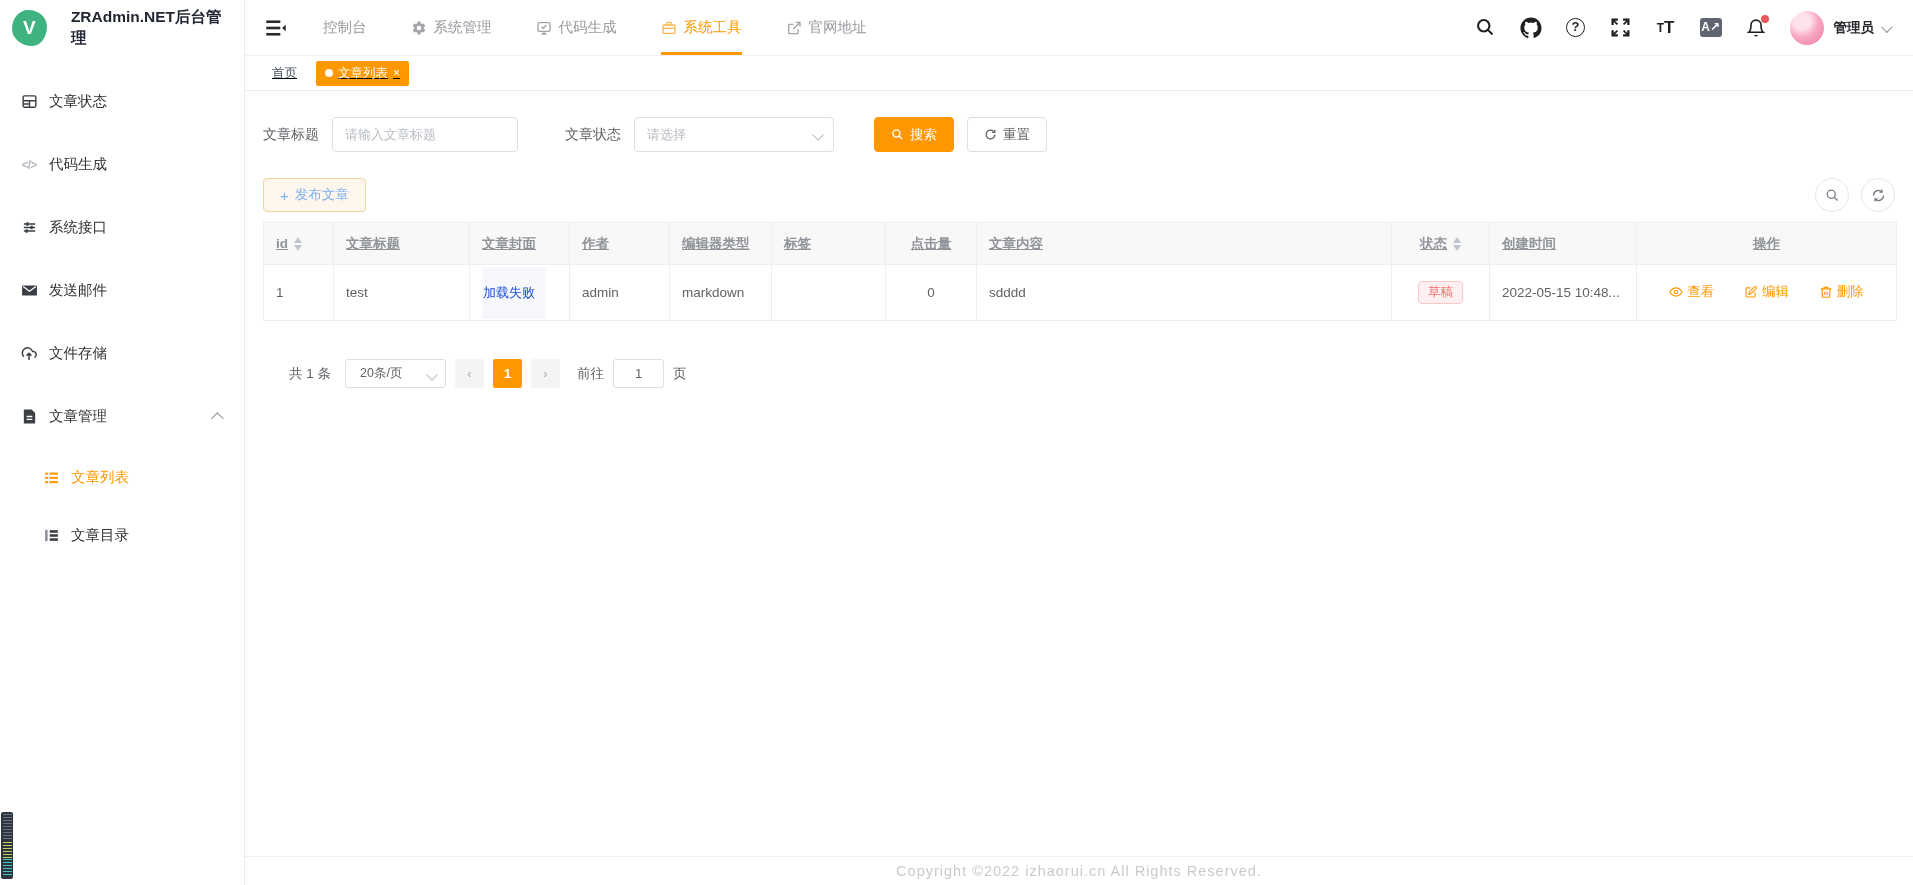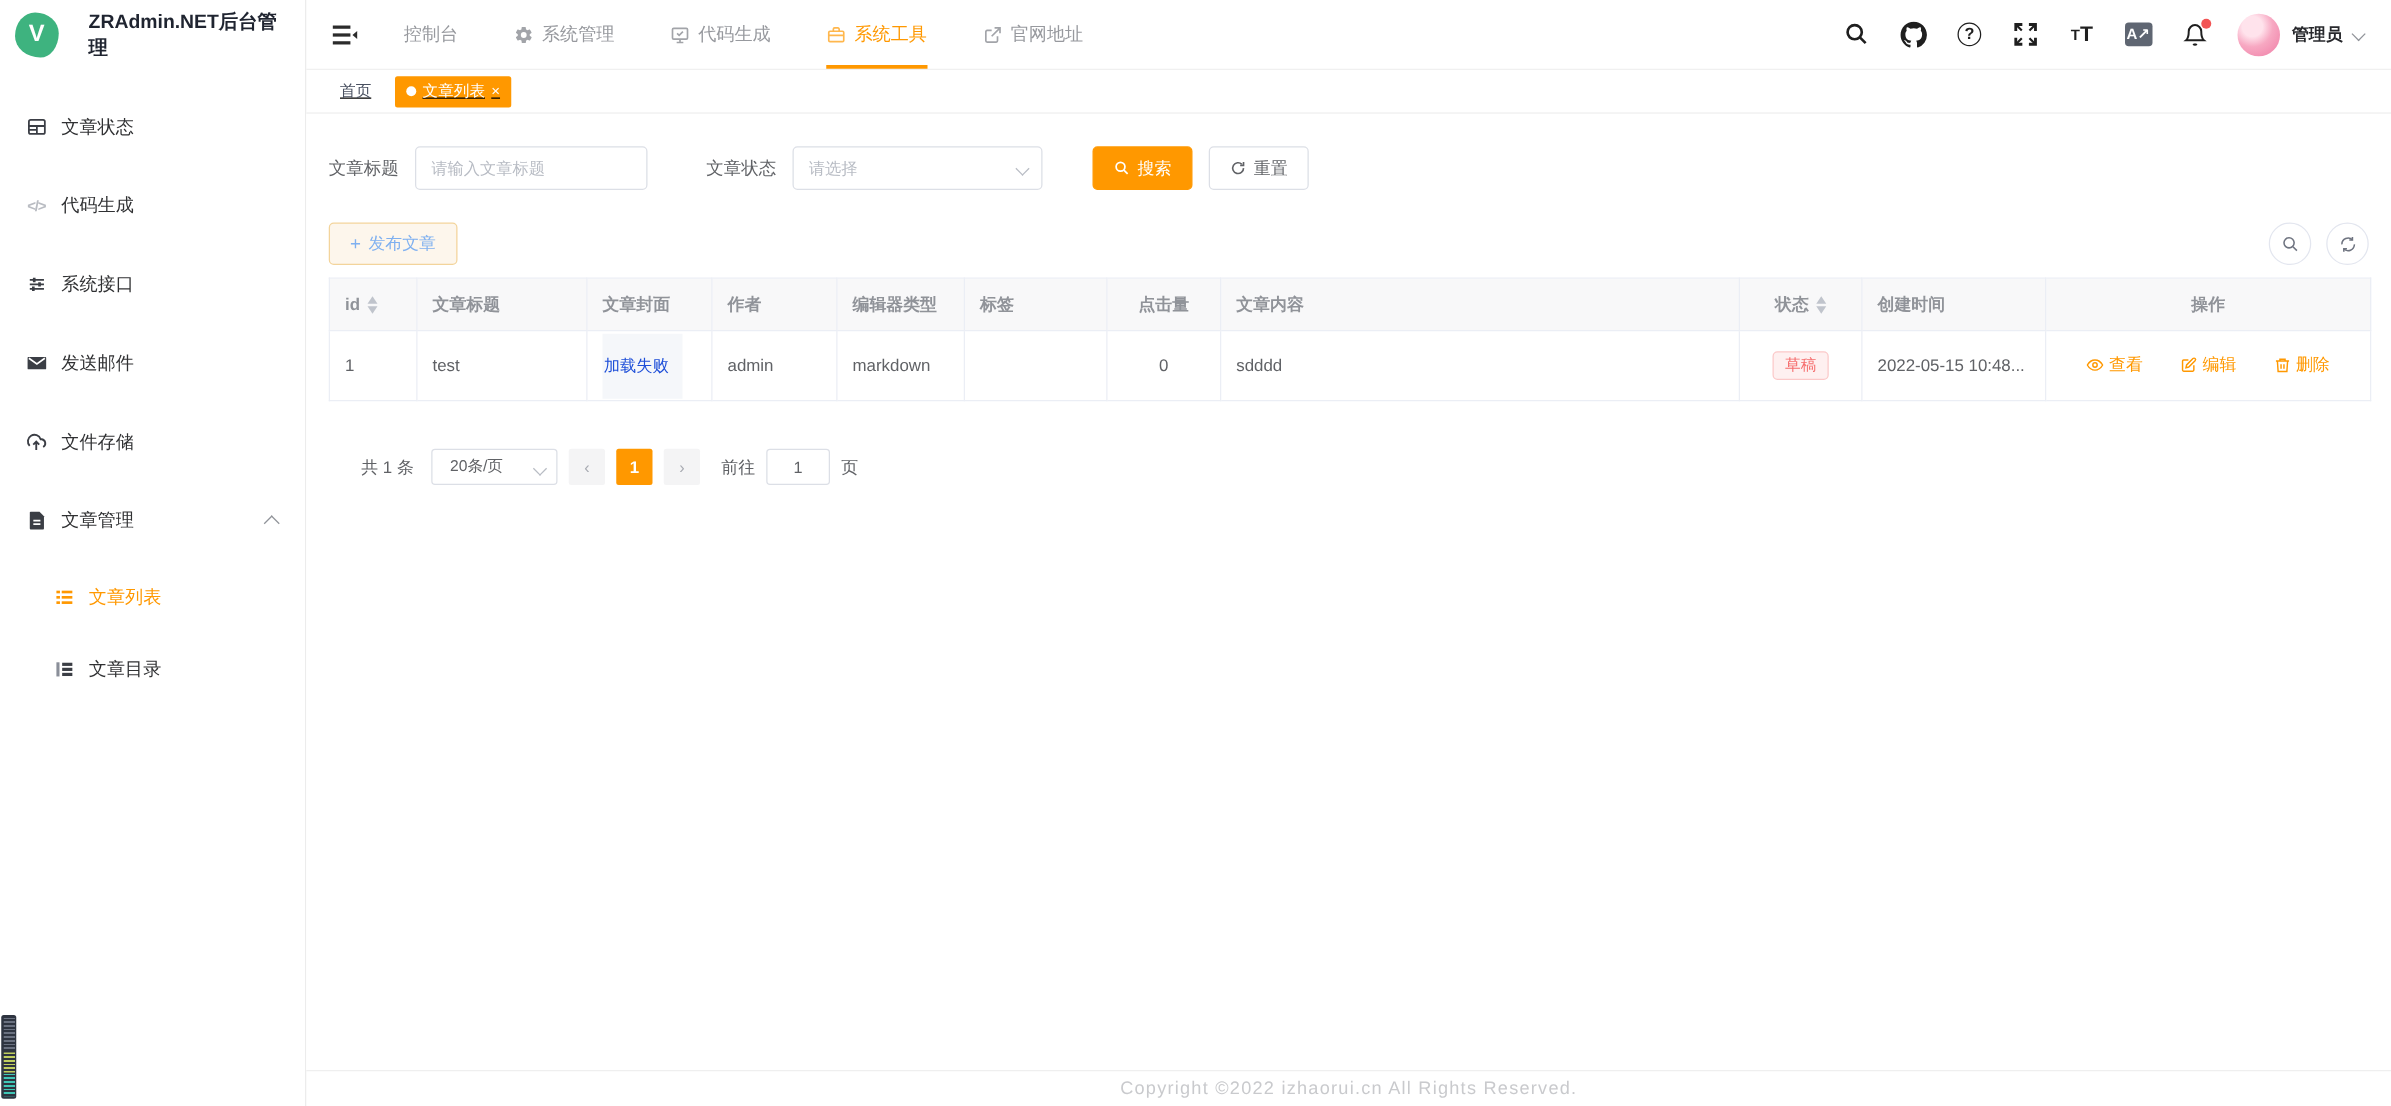--- a/index.html
+++ b/index.html
@@ -100,21 +100,21 @@
   .circle-btns { margin-left:auto; display:flex; gap:12px; }
   .circle-btn { width:34px; height:34px; border:1px solid #e3e6ef; border-radius:50%;
     display:flex; align-items:center; justify-content:center; color:#6f7480;
     cursor:pointer; background:#fff; }
 
   
   table { border-collapse:collapse; table-layout:fixed; width:1633px; margin-top:10px;
     font-size:13.5px; }
   th, td { border:1px solid #ebeef5; padding:0 12px; }
   thead th { background:#f8f8f9; color:#909399; font-weight:bold; height:42px;
-    text-align:left; white-space:nowrap; }
+    text-align:left; white-space:nowrap;text-decoration:underline; }
   th.c, td.c { text-align:center; }
   tbody td { height:56px; color:#606266; background:#fff; overflow:hidden;
     white-space:nowrap; text-overflow:ellipsis; }
   .sort-wrap { display:inline-flex; flex-direction:column; vertical-align:middle;
     margin-left:6px; gap:2px; cursor:pointer; }
   .sort-wrap i { width:0; height:0; border-left:4.5px solid transparent;
     border-right:4.5px solid transparent; }
   .sort-wrap .up { border-bottom:6px solid #c0c4cc; }
   .sort-wrap .down { border-top:6px solid #c0c4cc; }
   .cover-ph { width:64px; height:52px; background:#f5f7fa; color:#1d4ed8; font-size:13px;

